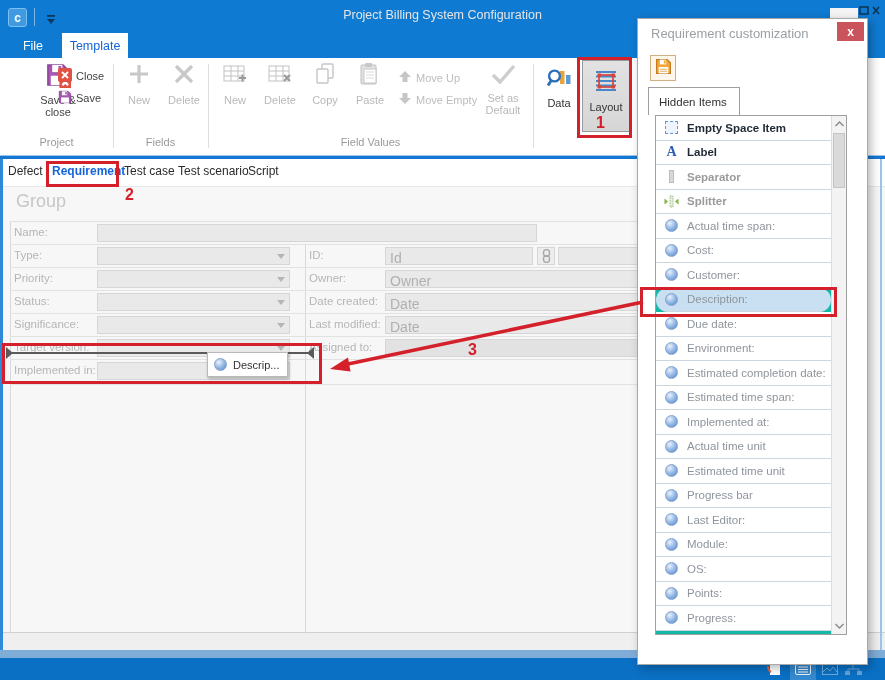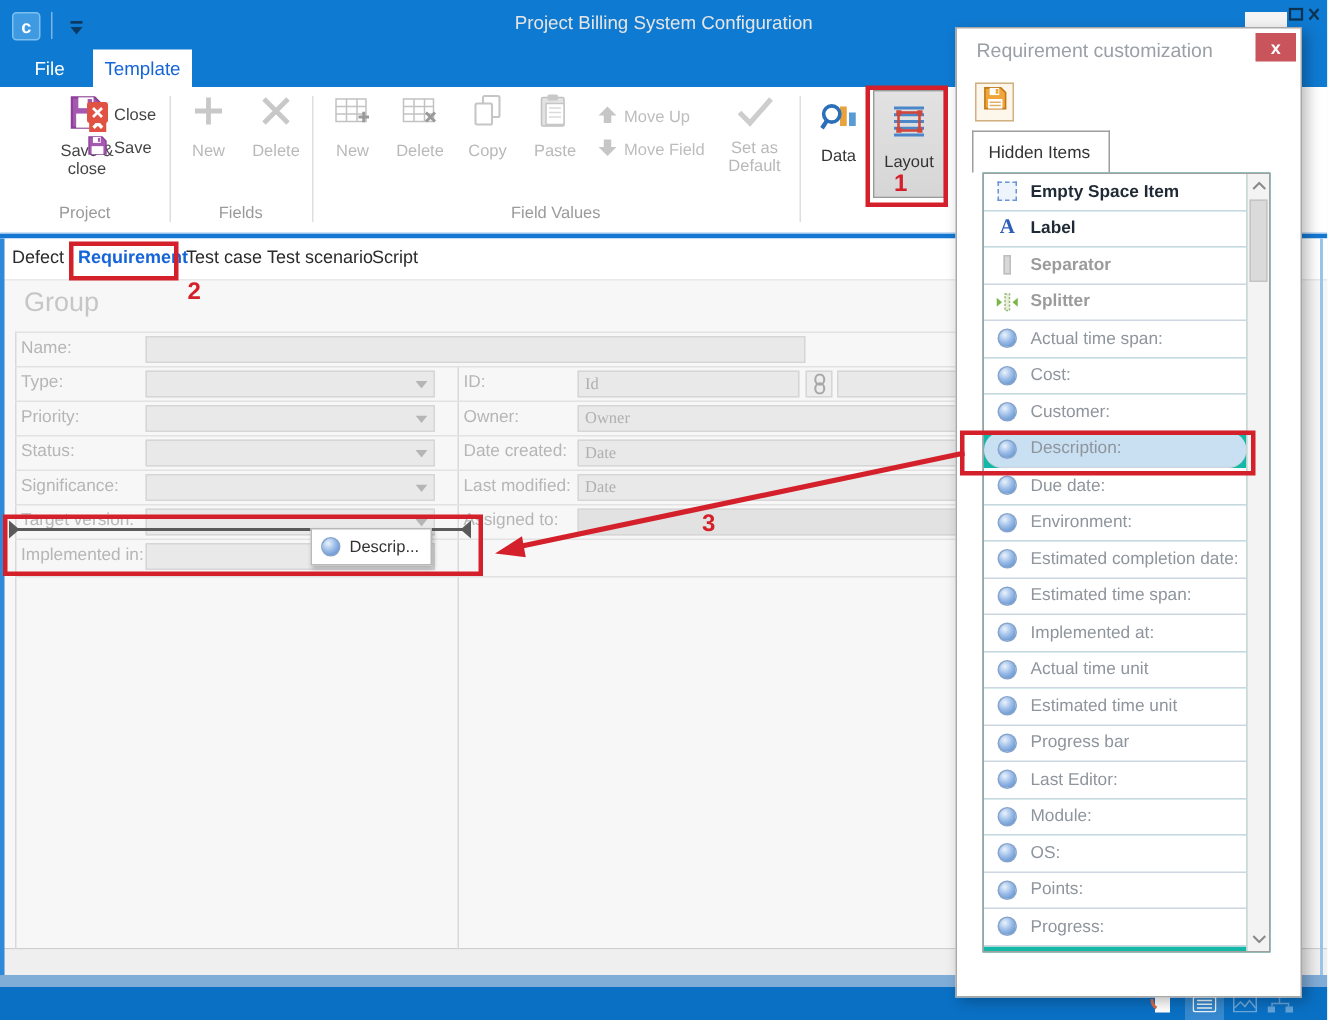--- a/index.html
+++ b/index.html
@@ -34,21 +34,21 @@
 
   
   .doctabs { position:absolute; left:0; top:159px; width:885px; height:27px; background:#fff; }
   .dtab { position:absolute; top:5px; font-size:12px; color:#2b2b2b; }
   .dtab.sel { color:#1565d8; font-weight:bold; }
 
   
   .formarea { position:absolute; left:0; top:186px; width:885px; height:447px; background:#f7f7f7; border-top:1px solid #e8e8e8; border-bottom:1px solid #cfcfcf; }
   .grp-title { position:absolute; left:16px; top:4px; font-size:18px; color:#c6c6c6; }
   .flabel { position:absolute; font-size:11.5px; color:#b6b6b6; }
-  .fld { position:absolute; height:18px; background:#e9e9e9; border:1px solid #d6d6d6; font-size:11px; color:#b0b0b0; padding:2px 4px;font-family:Liberation Serif, serif; }
+  .fld { position:absolute; height:18px; background:#e9e9e9; border:1px solid #d6d6d6; font-size:14px; color:#b0b0b0; padding:2px 4px; }
   .fld .chv { position:absolute; right:1px; top:1px; bottom:1px; width:15px; display:flex; align-items:center; justify-content:center; }
   .vline { position:absolute; width:1px; background:#d9d9d9; }
   .hline { position:absolute; height:1px; background:#e2e2e2; left:10px; width:630px; }
   .linkbtn { position:absolute; width:18px; height:18px; background:#ededed; border:1px solid #d6d6d6; display:flex; align-items:center; justify-content:center; }
 
   .drop-line { position:absolute; left:10px; top:165px; width:300px; height:2px; background:#5a5a5a; z-index:18; }
   .drop-arr-l { position:absolute; left:6px; top:160px; width:0; height:0; border-top:6px solid transparent; border-bottom:6px solid transparent; border-left:7px solid #5a5a5a; z-index:18; }
   .drop-arr-r { position:absolute; left:307px; top:160px; width:0; height:0; border-top:6px solid transparent; border-bottom:6px solid transparent; border-right:7px solid #5a5a5a; z-index:18; }
   .ghost { position:absolute; left:207px; top:165px; width:81px; height:25px; background:#fff; border:1px solid #b9b9b9; box-shadow:1px 2px 3px rgba(0,0,0,.25); display:flex; align-items:center; gap:6px; padding-left:6px; font-size:11px; color:#333; z-index:20; }
 
@@ -198,21 +198,21 @@
     <div class="btn-small dis" style="left:398px; top:12px;">
       <span><svg width="14" height="13">
             <path d="M7 1l6 6H9.5v5h-5V7H1z" fill="#c6c6c6"></path>
           </svg></span>
       <span>Move Up</span>
     </div>
     <div class="btn-small dis" style="left:398px; top:34px;">
       <span><svg width="14" height="13">
             <path d="M7 12L1 6h3.5V1h5v5H13z" fill="#c6c6c6"></path>
           </svg></span>
-      <span>Move Field</span>
+      <span>Move Empty</span>
     </div>
     <div class="btn-big dis" style="left:478px; width:50px;">
       <span><svg width="28" height="24">
             <path d="M4 13l7 7L25 4" fill="none" stroke="#cdcdcd" stroke-width="3.4"></path>
           </svg></span>
       <span style="width:46px;">Set as Default</span>
     </div>
     <div class="grp-cap" style="left:208px; width:325px;">Field Values</div>
     <div class="rsep" style="left:533px;"></div>
 

